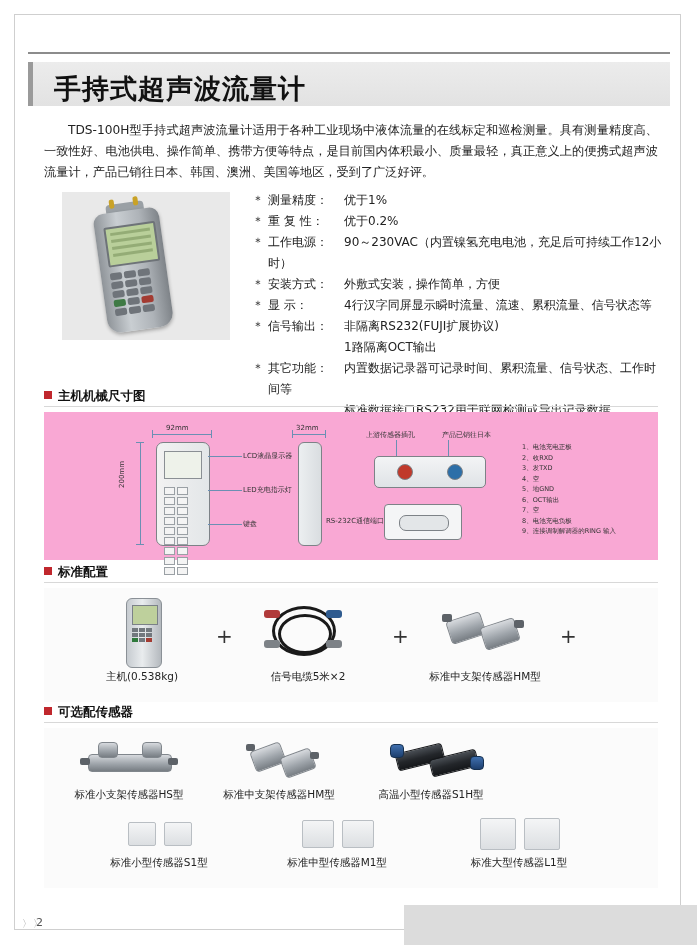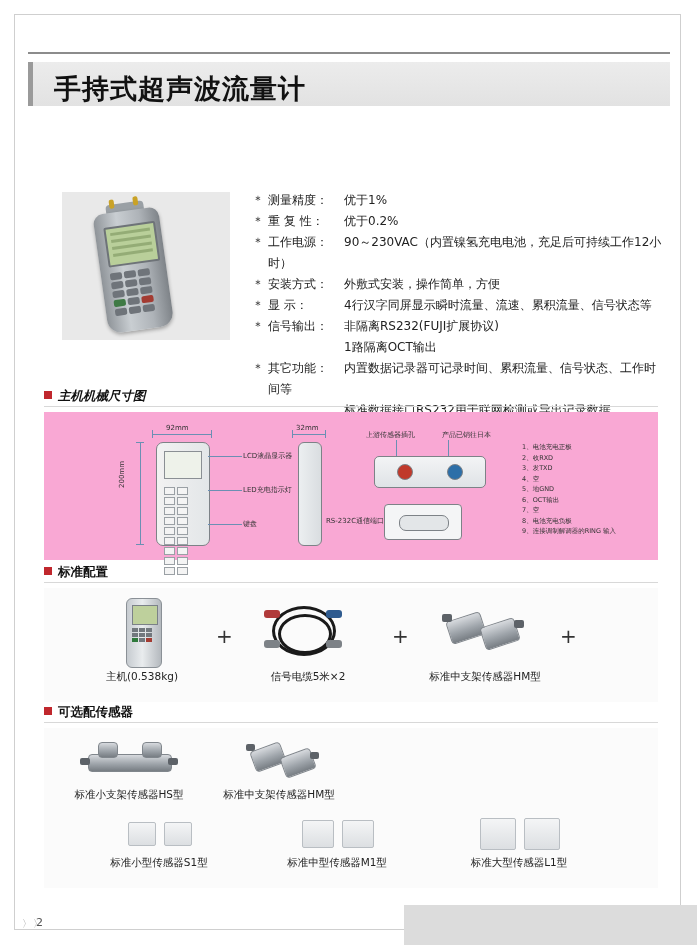--- a/index.html
+++ b/index.html
@@ -178,20 +178,21 @@
 <div class="page">
 
   <div class="frame"></div>
   <div class="rule-top"></div>
 
   <div class="title-band">
     <div class="bar"></div>
     <div class="title-text">手持式超声波流量计</div>
   </div>
 
+  <div class="intro">TDS-100H型手持式超声波流量计适用于各种工业现场中液体流量的在线标定和巡检测量。具有测量精度高、一致性好、电池供电、操作简单、携带方便等特点，是目前国内体积最小、质量最轻，真正意义上的便携式超声波流量计，产品已销往日本、韩国、澳洲、美国等地区，受到了广泛好评。</div>
 
   <div class="photo-box">
     <div class="device">
       <div class="dev-top">
         <span class="dev-ant" style="left:4px;"></span>
         <span class="dev-ant" style="left:28px;"></span>
       </div>
       <div class="dev-body">
         <div class="dev-screen">
           <div class="ln"></div>
@@ -226,21 +227,21 @@
     <div class="spec-row"><span class="star">＊</span><span class="spec-label">工作电源：</span><span>90～230VAC（内置镍氢充电电池，充足后可持续工作12小时）</span></div>
     <div class="spec-row"><span class="star">＊</span><span class="spec-label">安装方式：</span><span>外敷式安装，操作简单，方便</span></div>
     <div class="spec-row"><span class="star">＊</span><span class="spec-label">显    示：</span><span>4行汉字同屏显示瞬时流量、流速、累积流量、信号状态等</span></div>
     <div class="spec-row"><span class="star">＊</span><span class="spec-label">信号输出：</span><span>非隔离RS232(FUJI扩展协议)</span></div>
     <div class="spec-row"><span class="spec-label"></span><span>1路隔离OCT输出</span></div>
     <div class="spec-row"><span class="star">＊</span><span class="spec-label">其它功能：</span><span>内置数据记录器可记录时间、累积流量、信号状态、工作时间等</span></div>
     <div class="spec-row"><span class="spec-label"></span><span>标准数据接口RS232用于联网检测或导出记录数据</span></div>
     <div class="spec-row"><span class="spec-label"></span><span>自诊断，提示当前工作状态是否正常</span></div>
   </div>
 
-  <div class="sec-head" style="left:44px;top:388px;font-style:italic;">
+  <div class="sec-head" style="left:44px;top:388px;">
     <span class="sq"></span><span>主机机械尺寸图</span>
   </div>
   <div class="sec-rule" style="top:406px;"></div>
 
   <div class="panel" id="dim-panel">
 
     <div class="dimlabel" style="left:122px;top:12px;">92mm</div>
     <div class="dimline" style="left:108px;top:22px;width:60px;height:1px;"></div>
     <div class="dimline" style="left:108px;top:18px;width:1px;height:8px;"></div>
     <div class="dimline" style="left:167px;top:18px;width:1px;height:8px;"></div>
@@ -387,20 +388,29 @@
     <div class="sen-item" style="left:160px;top:4px;">
       <div class="sen-art">
         <div class="probe" style="left:48px;top:14px;width:30px;height:20px;transform:rotate(-20deg);"></div>
         <div class="probe" style="left:78px;top:20px;width:30px;height:20px;transform:rotate(-20deg);"></div>
         <div style="position:absolute;left:42px;top:12px;width:9px;height:7px;background:#5d6268;border-radius:2px;"></div>
         <div style="position:absolute;left:106px;top:20px;width:9px;height:7px;background:#5d6268;border-radius:2px;"></div>
       </div>
       <span>标准中支架传感器HM型</span>
     </div>
 
+    <div class="sen-item" style="left:312px;top:4px;">
+      <div class="sen-art">
+        <div class="probe dark" style="left:40px;top:16px;width:46px;height:16px;transform:rotate(-14deg);"></div>
+        <div class="probe dark" style="left:74px;top:22px;width:46px;height:16px;transform:rotate(-14deg);"></div>
+        <div class="probe blue" style="left:34px;top:12px;width:12px;height:12px;"></div>
+        <div class="probe blue" style="left:114px;top:24px;width:12px;height:12px;"></div>
+      </div>
+      <span>高温小型传感器S1H型</span>
+    </div>
 
 
     <div class="sen-item" style="left:40px;top:86px;">
       <div class="sen-art" style="height:42px;">
         <div class="smallbox" style="left:44px;top:8px;width:26px;height:22px;"></div>
         <div class="smallbox" style="left:80px;top:8px;width:26px;height:22px;"></div>
       </div>
       <span>标准小型传感器S1型</span>
     </div>
 

